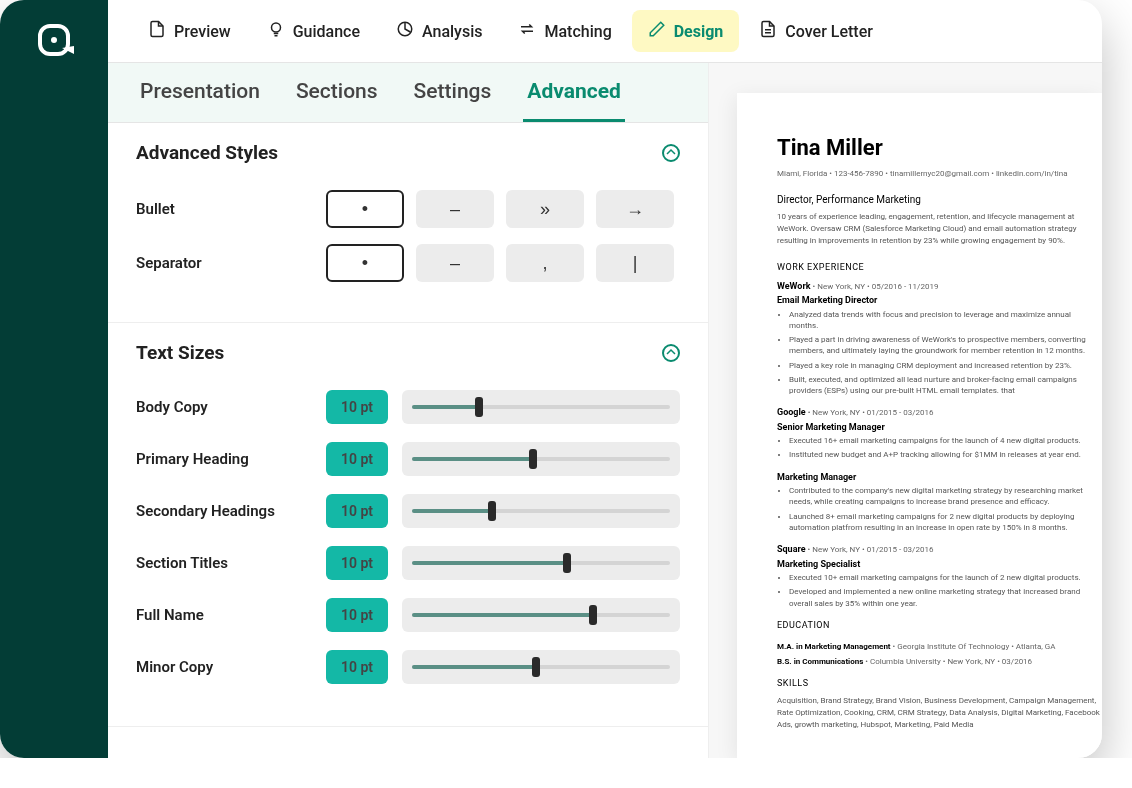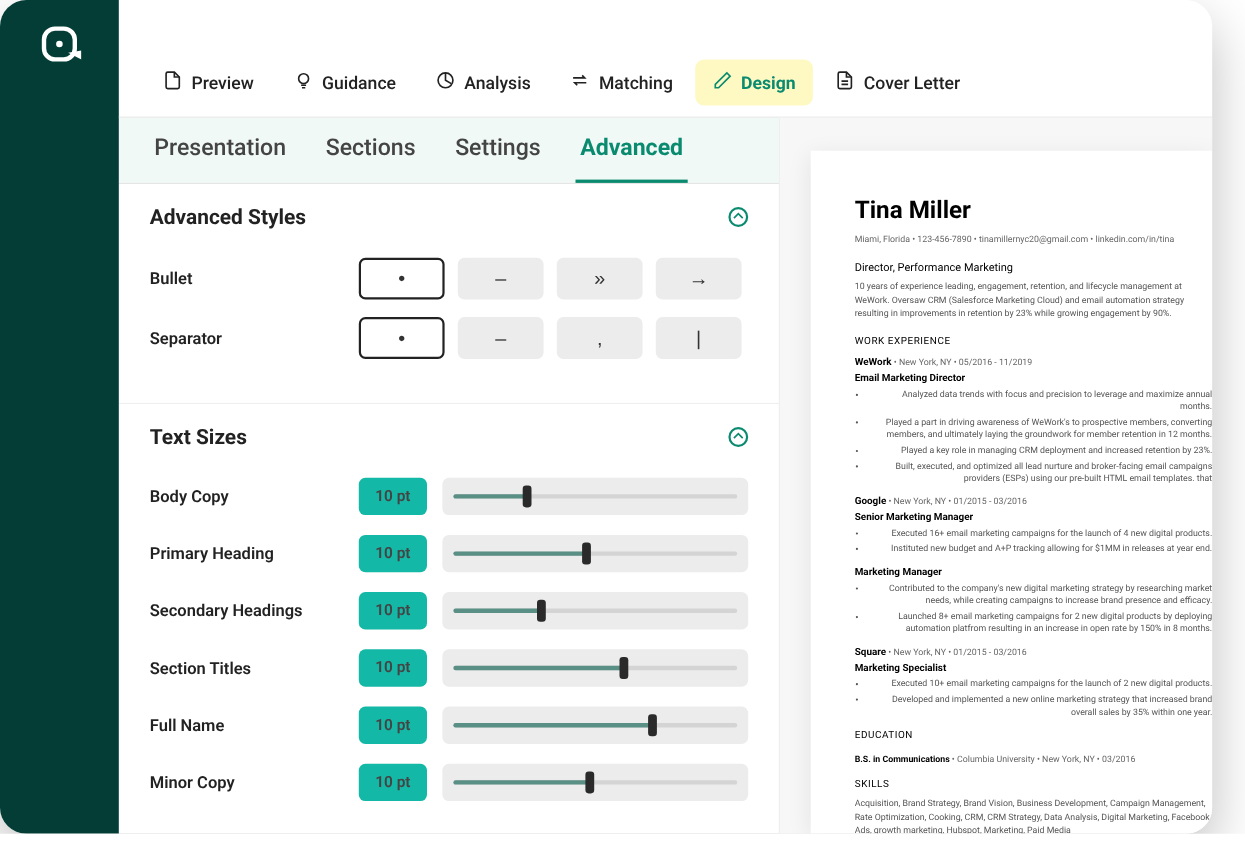--- a/index.html
+++ b/index.html
@@ -1,21 +1,21 @@
 <!DOCTYPE html>
 <html><head>
 <meta charset="utf-8">
 <style>
 * { box-sizing: border-box; margin: 0; padding: 0; }
 body { font-family: -apple-system, BlinkMacSystemFont, "Segoe UI", Roboto, sans-serif; background: #fff; }
 .app-window { width: 1102px; height: 758px; margin: 0; background: #fff; border-radius: 24px; overflow: hidden; box-shadow: 0 20px 50px rgba(0,0,0,0.25); display: flex; position: relative; }
 .sidebar-logo { width: 108px; background: #033d36; display: flex; align-items: flex-start; justify-content: center; padding-top: 20px; flex-shrink: 0; }
 .logo { width: 40px; height: 40px; }
 .main { flex: 1; display: flex; flex-direction: column; min-width: 0; }
-.top-nav { display: flex; align-items: center; gap: 4px; padding: 10px 24px; border-bottom: 1px solid #e5e5e5; margin-top: 44px; }
+.top-nav { display: flex; align-items: center; gap: 4px; padding: 10px 24px; border-bottom: 1px solid #e5e5e5; }
 .nav-item { display: flex; align-items: center; gap: 8px; padding: 10px 16px; border-radius: 8px; font-size: 16px; color: #222; cursor: pointer; font-weight: 500; }
 .nav-item.active { background: #fef9c3; color: #0a8b6f; font-weight: 700; }
 .nav-icon { width: 18px; height: 18px; }
 .content { flex: 1; display: flex; min-height: 0; }
 .left-panel { width: 600px; flex-shrink: 0; display: flex; flex-direction: column; overflow-y: auto; }
 .sub-tabs { display: flex; gap: 28px; padding: 0 28px; background: #f1f9f6; border-bottom: 1px solid #e5e5e5; }
 .sub-tab { padding: 16px 4px; font-size: 21px; color: #444; cursor: pointer; border-bottom: 3px solid transparent; font-weight: 500; }
 .sub-tab.active { color: #0a8b6f; font-weight: 700; border-bottom-color: #0a8b6f; }
 .section { border-bottom: 1px solid #eee; }
 .section-header { display: flex; justify-content: space-between; align-items: center; padding: 18px 28px; cursor: pointer; }
@@ -37,21 +37,21 @@
 .right-panel { flex: 1; background: #f7f7f7; padding: 30px 0 0 28px; overflow: hidden; border-left: 1px solid #eee; }
 .resume { background: #fff; width: 100%; padding: 40px 0 40px 40px; box-shadow: -2px 4px 20px rgba(0,0,0,0.08); font-size: 9px; color: #333; line-height: 1.4; height: 100%; overflow: hidden; }
 .resume-name { font-size: 22px; font-weight: 700; margin-bottom: 4px; color: #000; }
 .resume-contact { font-size: 8px; color: #666; margin-bottom: 14px; white-space: nowrap; }
 .resume-subtitle { font-size: 10px; font-weight: 400; margin-bottom: 4px; color: #000; }
 .resume-summary { font-size: 8px; color: #555; margin-bottom: 14px; line-height: 1.5; }
 .resume-section-title { font-size: 9px; font-weight: 400; letter-spacing: 0.5px; margin-bottom: 6px; color: #000; }
 .job-line { font-size: 8px; margin-bottom: 2px; color: #666; }
 .job-line .company { font-weight: 700; color: #000; font-size: 9px; }
 .job-title { font-size: 9px; font-weight: 700; color: #000; margin-bottom: 2px; }
-.job-bullets { margin: 0 0 8px 12px; padding: 0; text-align: right; }
+.job-bullets { margin: 0 0 8px 12px; padding: 0; }
 .job-bullets li { font-size: 8px; color: #555; margin-bottom: 3px; list-style: disc; line-height: 1.4; }
 .edu-line { font-size: 8px; margin-bottom: 3px; color: #666; }
 .edu-line .degree { font-weight: 700; color: #000; }
 .skills-text { font-size: 8px; color: #555; line-height: 1.5; }
 .sep { margin-bottom: 10px; }
 </style>
 </head>
 <body>
 
 <div class="app-window">
@@ -259,20 +259,21 @@
                 <div class="job-line"><span class="company">Square</span>  •  New York, NY  •  01/2015 - 03/2016</div>
                 <div class="job-title">Marketing Specialist</div>
                 <ul class="job-bullets">
                   <li>Executed 10+ email marketing campaigns for the launch of 2 new digital products.</li>
                   <li>Developed and implemented a new online marketing strategy that increased brand overall sales by 35% within one year.</li>
                 </ul>
               </div>
             </div>
           <div class="resume-section-title sep" style="margin-top:10px;">EDUCATION</div>
           <div id="edu">
+              <div class="edu-line"><span class="degree">M.A. in Marketing Management</span>  •  Georgia Institute Of Technology  •  Atlanta, GA</div>
               <div class="edu-line"><span class="degree">B.S. in Communications</span>  •  Columbia University  •  New York, NY  •  03/2016</div>
             </div>
           <div class="resume-section-title" style="margin-top:10px;">SKILLS</div>
           <div class="skills-text">Acquisition, Brand Strategy, Brand Vision, Business Development, Campaign Management, Rate Optimization, Cooking, CRM, CRM Strategy, Data Analysis, Digital Marketing, Facebook Ads, growth marketing, Hubspot, Marketing, Paid Media</div>
         </div>
       </div>
     </div>
   </div>
 </div>
 

